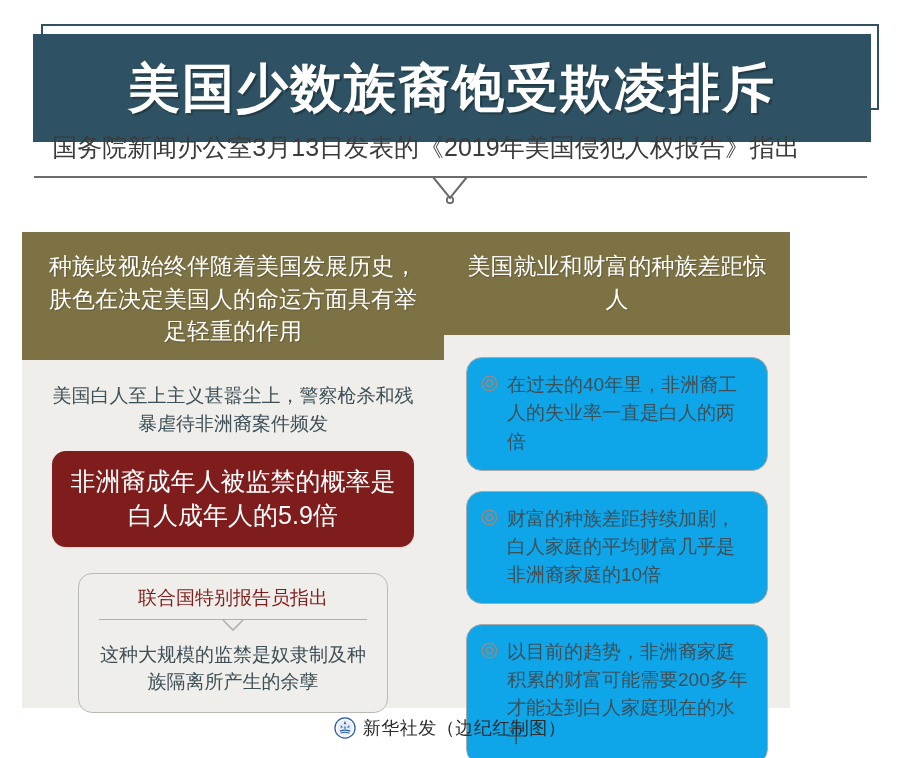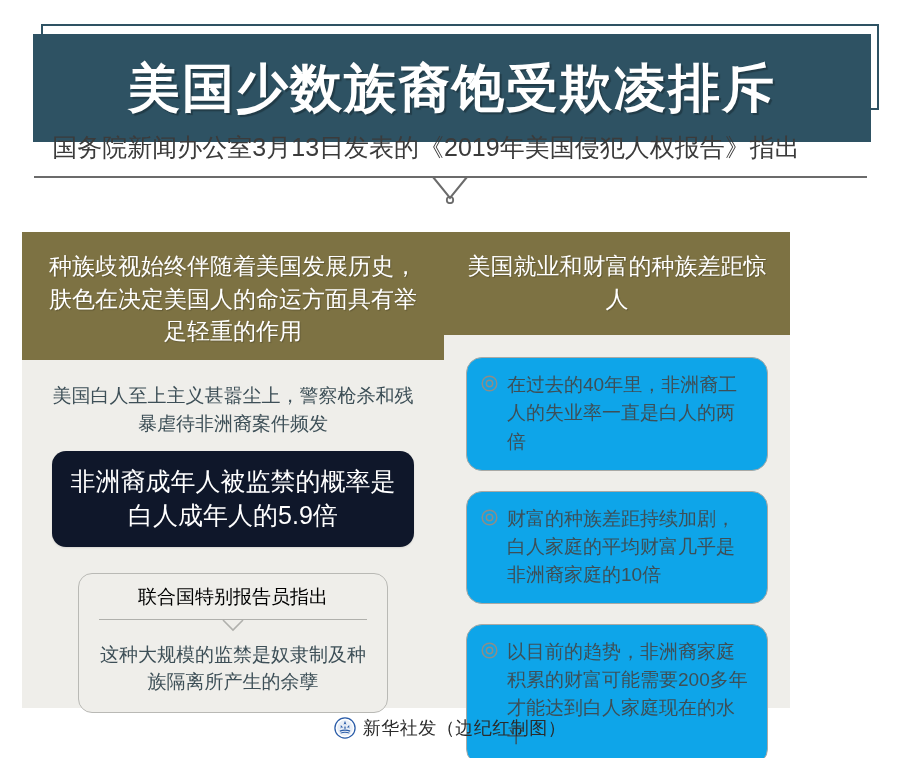--- a/index.html
+++ b/index.html
@@ -127,21 +127,21 @@
 
   
   .lead-text {
     text-align: center;
     font-size: 19px;
     line-height: 1.45;
     color: #3d4f57;
     padding: 22px 4px 10px 4px;
   }
   .stat-box {
-    background: #0f172a;
+    background: #7f1d1d;
     color: #ffffff;
     border-radius: 14px;
     text-align: center;
     font-size: 25px;
     line-height: 1.36;
     padding: 13px 10px 15px 10px;
     margin: 4px 8px 0 8px;
     box-shadow: 0 1px 2px rgba(0,0,0,0.10);
   }
   .quote-box {
@@ -149,23 +149,22 @@
     border: 1.6px solid #b9b9b5;
     border-radius: 14px;
     background: #efeeea;
     margin: 26px 34px 0 34px;
     padding: 12px 12px 16px 12px;
     text-align: center;
   }
   .quote-title {
     font-size: 19px;
     line-height: 1.3;
-    color: #000000;
+    color: #7f1d1d;
     padding-bottom: 8px;
-    font-family: Liberation Mono, monospace;
   }
   .quote-divider {
     position: relative;
     height: 14px;
     margin: 0 8px 4px 8px;
   }
   .quote-divider .qline {
     position: absolute;
     left: 0; right: 0; top: 0;
     height: 1.5px;

